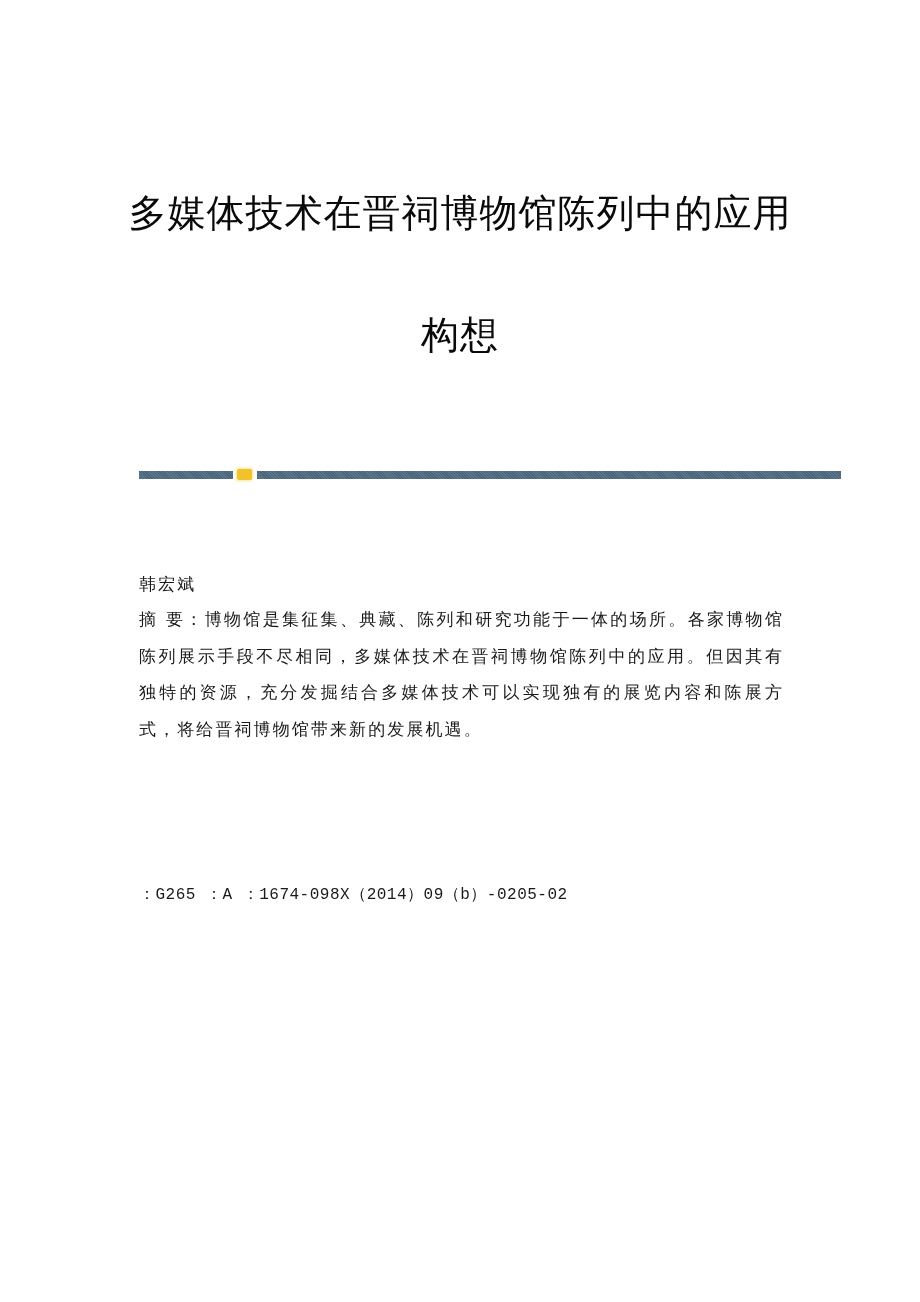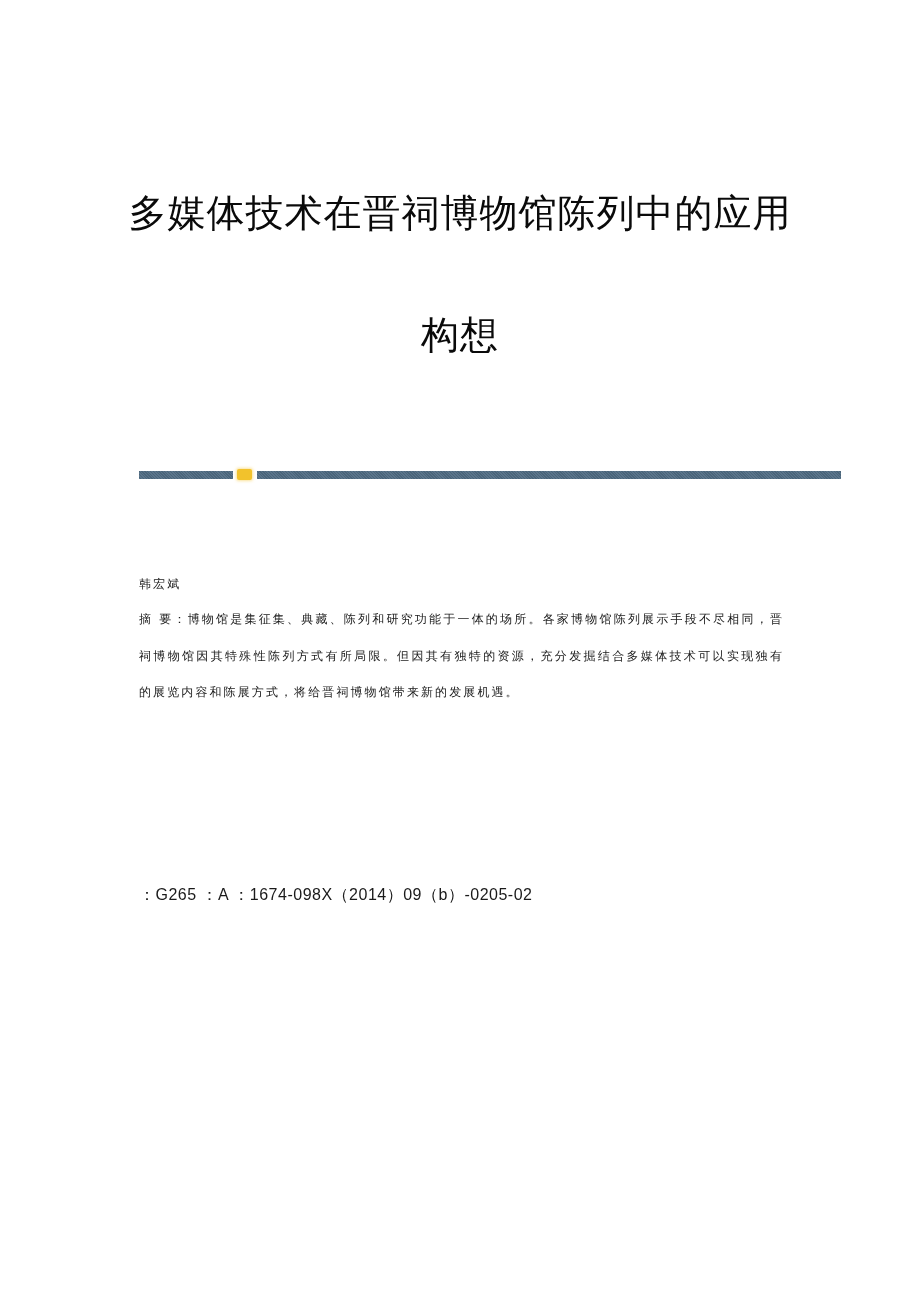--- a/index.html
+++ b/index.html
@@ -61,30 +61,30 @@
       height: 11px;
       background: #f2c22c;
       border-radius: 2px;
       box-shadow: 0 0 3px 1px rgba(250, 215, 110, 0.7);
     }
 
     .body-text {
       position: absolute;
       left: 139px;
       width: 645px;
-      font-size: 12px;
+      font-size: 17px;
       line-height: 36.5px;
       color: #1a1a1a;
       letter-spacing: 2.1px;
       margin: 0;
     }
     .author { top: 566px; }
     .abstract { top: 601px; }
     .keywords { top: 820px; }
-    .classification { top: 877px; letter-spacing: 0.5px; font-family: Liberation Sans, sans-serif; font-size: 16px; }
+    .classification { top: 877px; letter-spacing: 0.5px; font-family: Liberation Mono, monospace; font-size: 16px; }
     .para1 { top: 932px; }
 
     .para {
       text-align: justify;
       text-align-last: left;
     }
     .label { }
   </style>
 </head>
 <body>
@@ -95,19 +95,19 @@
   <h1 class="title line1">多媒体技术在晋祠博物馆陈列中的应用</h1>
 
   <div class="divider">
     <div class="bar left"></div>
     <div class="ornament"></div>
     <div class="bar right"></div>
   </div>
 
   <p class="body-text author">韩宏斌</p>
 
-  <p class="body-text abstract para"><span class="label">摘 要：</span><span>博物馆是集征集、典藏、陈列和研究功能于一体的场所。各家博物馆陈列展示手段不尽相同，晋祠博物馆因其特殊性陈列方式有所局限。但因其有独特的资源，充分发掘结合多媒体技术可以实现独有的展览内容和陈展方式，将给晋祠博物馆带来新的发展机遇。</span></p>
+  <p class="body-text abstract para"><span class="label">摘 要：</span><span>博物馆是集征集、典藏、陈列和研究功能于一体的场所。各家博物馆陈列展示手段不尽相同，多媒体技术在晋祠博物馆陈列中的应用。但因其有独特的资源，充分发掘结合多媒体技术可以实现独有的展览内容和陈展方式，将给晋祠博物馆带来新的发展机遇。</span></p>
 
 
   <p class="body-text classification">：G265 ：A ：1674-098X（2014）09（b）-0205-02</p>
 
 
 </div>
 
 </body></html>

